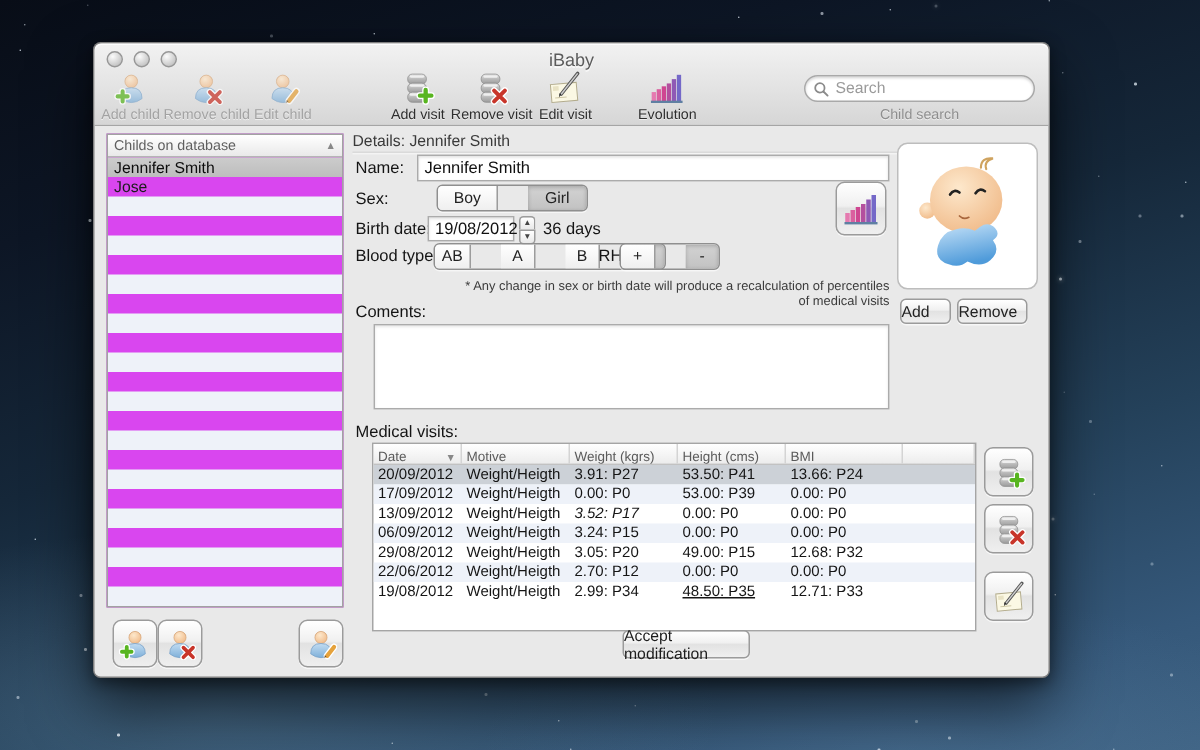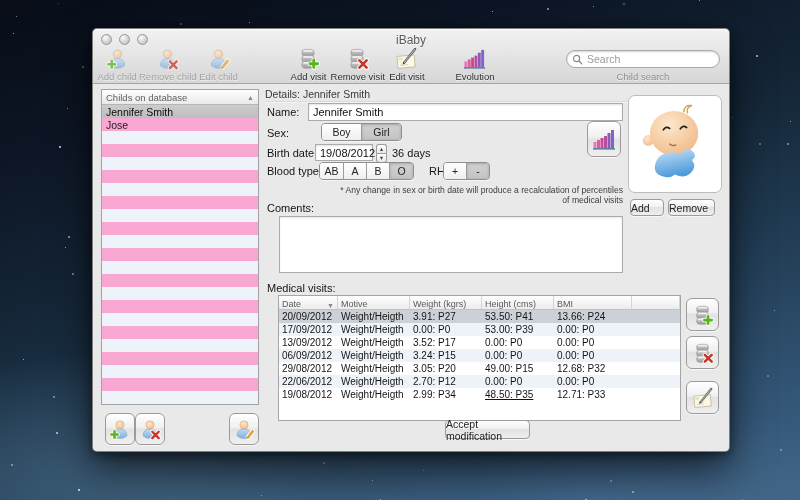--- a/index.html
+++ b/index.html
@@ -8,21 +8,21 @@
   
   .wallpaper{position:absolute;inset:0;
     background:linear-gradient(163deg,#080d17 0%,#0d1625 22%,#152739 45%,#24415a 68%,#35587a 88%,#3f6384 100%);}
   .wallpaper .glow{position:absolute;inset:0;
     background:radial-gradient(ellipse 60% 35% at 18% 95%,rgba(130,170,200,.28),transparent 70%),
                radial-gradient(ellipse 50% 30% at 75% 100%,rgba(110,150,185,.20),transparent 70%);}
   .star{position:absolute;background:#e8f2fb;border-radius:50%;}
   
   #window{position:absolute;left:62px;top:28px;width:638px;height:424px;background:#e9e9e9;
     border-radius:5px;border:1px solid rgba(40,40,40,.55);
-    box-shadow:0 18px 42px rgba(0,0,0,.65),0 3px 10px rgba(0,0,0,.45);box-sizing:border-box;margin-left:30px;}
+    box-shadow:0 18px 42px rgba(0,0,0,.65),0 3px 10px rgba(0,0,0,.45);box-sizing:border-box;}
   .chrome-head{position:absolute;left:0;top:0;right:0;height:54px;border-radius:5px 5px 0 0;
     background:linear-gradient(#f2f2f2,#e3e3e3 55%,#d6d6d6);border-bottom:1px solid #a5a5a5;
     box-shadow:inset 0 1px 0 rgba(255,255,255,.8);}
   .titlebar{position:absolute;left:0;top:0;right:0;height:20px;}
   .title{position:absolute;left:0;right:0;top:4px;text-align:center;font-size:12px;color:#5c5c5c;
     text-shadow:0 1px 0 rgba(255,255,255,.7);}
   .lights{position:absolute;left:8px;top:5px;display:flex;gap:7px;}
   .light{width:11px;height:11px;border-radius:50%;background:radial-gradient(circle at 35% 30%,#fbfbfb,#c9c9c9 70%,#b5b5b5);
     border:1px solid #979797;box-sizing:border-box;}
   
@@ -35,41 +35,41 @@
   .tb-flex{flex:1;}
   .search-stack{display:flex;flex-direction:column;align-items:center;width:160px;margin-top:3px;}
   .search-field{position:relative;width:152px;height:16px;background:#fff;border:1px solid #a9a9a9;border-radius:9px;
     box-shadow:inset 0 1px 2px rgba(0,0,0,.18);}
   .search-field input{position:absolute;left:18px;top:1px;right:6px;bottom:1px;border:0;outline:0;background:transparent;
     font-size:10.5px;color:#333;font-family:inherit;width:126px;}
   .search-field input::placeholder{color:#9a9a9a;}
   .search-glyph{position:absolute;left:5px;top:2.5px;width:11px;height:11px;}
   .search-caption{font-size:9.5px;color:#8e8e8e;margin-top:3px;text-shadow:0 1px 0 rgba(255,255,255,.6);}
   
-  #sidebar-list{position:absolute;left:8px;top:60px;width:158px;height:316px;background:#f9a8d4;
+  #sidebar-list{position:absolute;left:8px;top:60px;width:158px;height:316px;background:#d946ef;
     border:1px solid #a2a2a2;box-sizing:border-box;overflow:hidden;}
   .list-header{height:14px;background:linear-gradient(#ffffff,#e9e9e9);border-bottom:1px solid #b5b5b5;
     font-size:9.5px;color:#5f5f5f;display:flex;align-items:center;padding:0 4px;justify-content:space-between;}
   .sort-glyph{font-size:7px;color:#888;line-height:1;}
   .list-row{height:13px;font-size:10.5px;color:#1c1c1c;display:flex;align-items:center;padding:0 4px;white-space:nowrap;}
   .list-row.pale{background:#eef2f9;}
   .list-row.selected{background:linear-gradient(#cccccc,#bdbdbd);color:#0c0c0c;}
   
   .aqua{background:linear-gradient(#ffffff,#f0f0f0 45%,#e2e2e2 50%,#efefef);border:1px solid #9b9b9b;border-radius:4px;
     box-shadow:0 1px 0 rgba(255,255,255,.65);box-sizing:border-box;cursor:default;}
   .icbtn{position:absolute;display:flex;align-items:center;justify-content:center;border-radius:6px;}
   .icbtn .ic{width:22px;height:22px;}
   
   .details-title{position:absolute;left:172px;top:59px;font-size:10.5px;color:#3a3a3a;}
   .details-sep{position:absolute;left:172px;top:72px;right:10px;height:0;border-top:1px solid #dadada;border-bottom:1px solid #f4f4f4;}
   .flabel{position:absolute;font-size:11px;color:#141414;}
   .tfield{position:absolute;background:#fff;border:1px solid #ababab;box-sizing:border-box;
     box-shadow:inset 0 1px 2px rgba(0,0,0,.12);font-size:11px;color:#111;display:flex;align-items:center;padding:0 4px;}
   .seg{position:absolute;display:flex;border:1px solid #8f8f8f;border-radius:4px;overflow:hidden;height:18px;box-sizing:border-box;
-    box-shadow:0 1px 0 rgba(255,255,255,.6);}
+    box-shadow:0 1px 0 rgba(255,255,255,.6);gap:20px;}
   .seg .opt{display:flex;align-items:center;justify-content:center;font-size:10.5px;color:#222;
     background:linear-gradient(#ffffff,#efefef);border-right:1px solid #9c9c9c;cursor:default;}
   .seg .opt:last-child{border-right:0;}
   .seg .opt.sel{background:linear-gradient(#d3d3d3,#c2c2c2);box-shadow:inset 0 1px 3px rgba(0,0,0,.22);}
   .stepper{position:absolute;width:11px;height:17px;display:flex;flex-direction:column;}
   .stepper span{flex:1;font-size:5.5px;line-height:8px;text-align:center;color:#444;background:linear-gradient(#fff,#e8e8e8);
     border:1px solid #9c9c9c;box-sizing:border-box;}
   .stepper span:first-child{border-radius:3px 3px 0 0;border-bottom:0;}
   .stepper span:last-child{border-radius:0 0 3px 3px;}
   .note-text{position:absolute;left:240px;top:156px;width:290px;text-align:right;font-size:8.6px;color:#3c3c3c;}
@@ -520,21 +520,21 @@
         <div class="vt-c" style="width: 59px;">17/09/2012</div>
         <div class="vt-c" style="width: 72px;">Weight/Heigth</div>
         <div class="vt-c" style="width: 72px;">0.00: P0</div>
         <div class="vt-c" style="width: 72px;">53.00: P39</div>
         <div class="vt-c" style="width: 78px;">0.00: P0</div>
         <div class="vt-c" style="width: 48px;"></div>
       </div>
       <div class="vt-row">
         <div class="vt-c" style="width: 59px;">13/09/2012</div>
         <div class="vt-c" style="width: 72px;">Weight/Heigth</div>
-        <div class="vt-c" style="width: 72px;">3.52: P17</div>
+        <div class="vt-c" style="width: 72px; font-style: italic;">3.52: P17</div>
         <div class="vt-c" style="width: 72px;">0.00: P0</div>
         <div class="vt-c" style="width: 78px;">0.00: P0</div>
         <div class="vt-c" style="width: 48px;"></div>
       </div>
       <div class="vt-row pale">
         <div class="vt-c" style="width: 59px;">06/09/2012</div>
         <div class="vt-c" style="width: 72px;">Weight/Heigth</div>
         <div class="vt-c" style="width: 72px;">3.24: P15</div>
         <div class="vt-c" style="width: 72px;">0.00: P0</div>
         <div class="vt-c" style="width: 78px;">0.00: P0</div>

